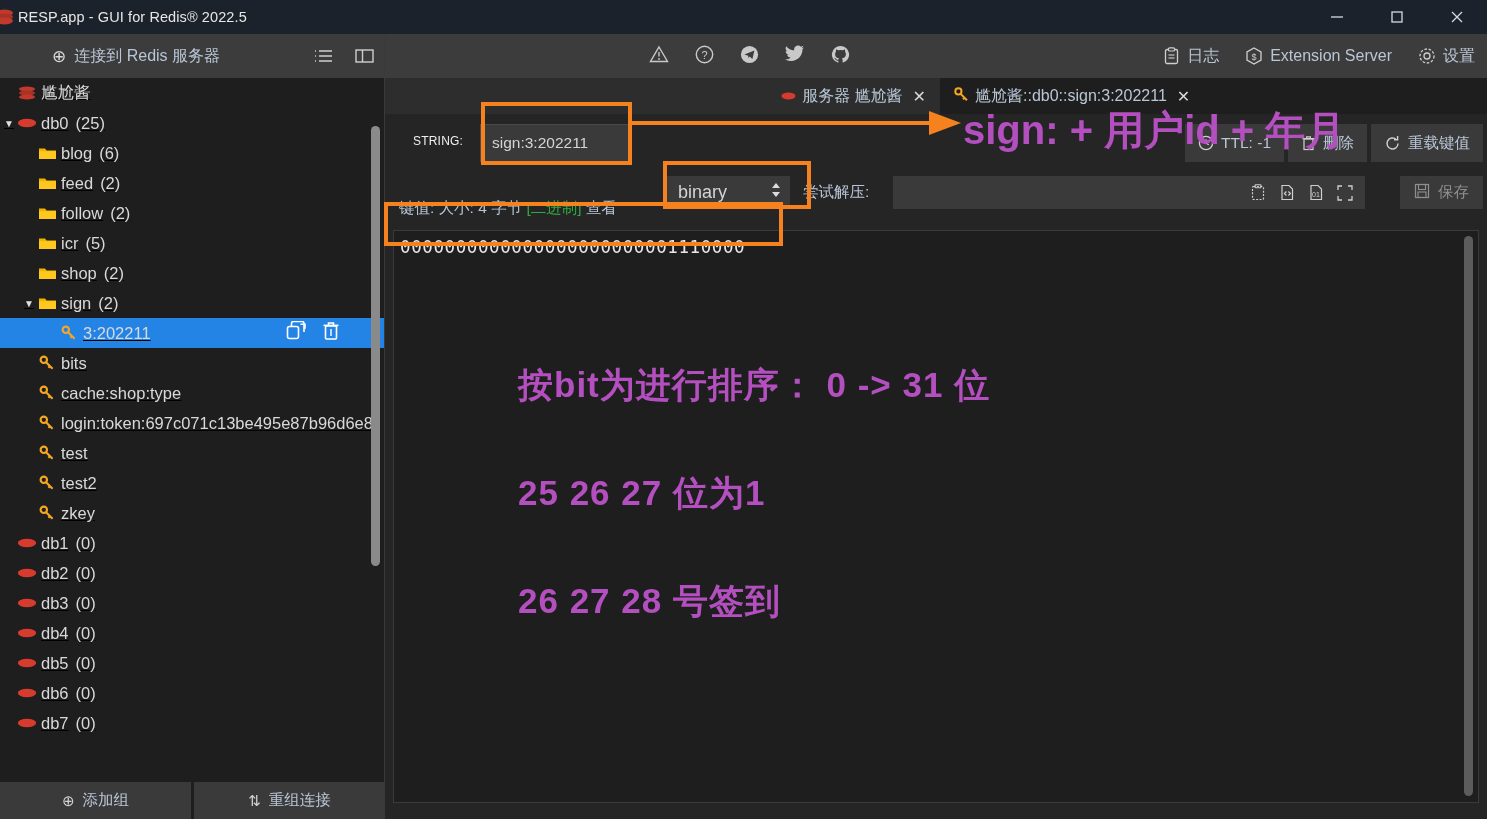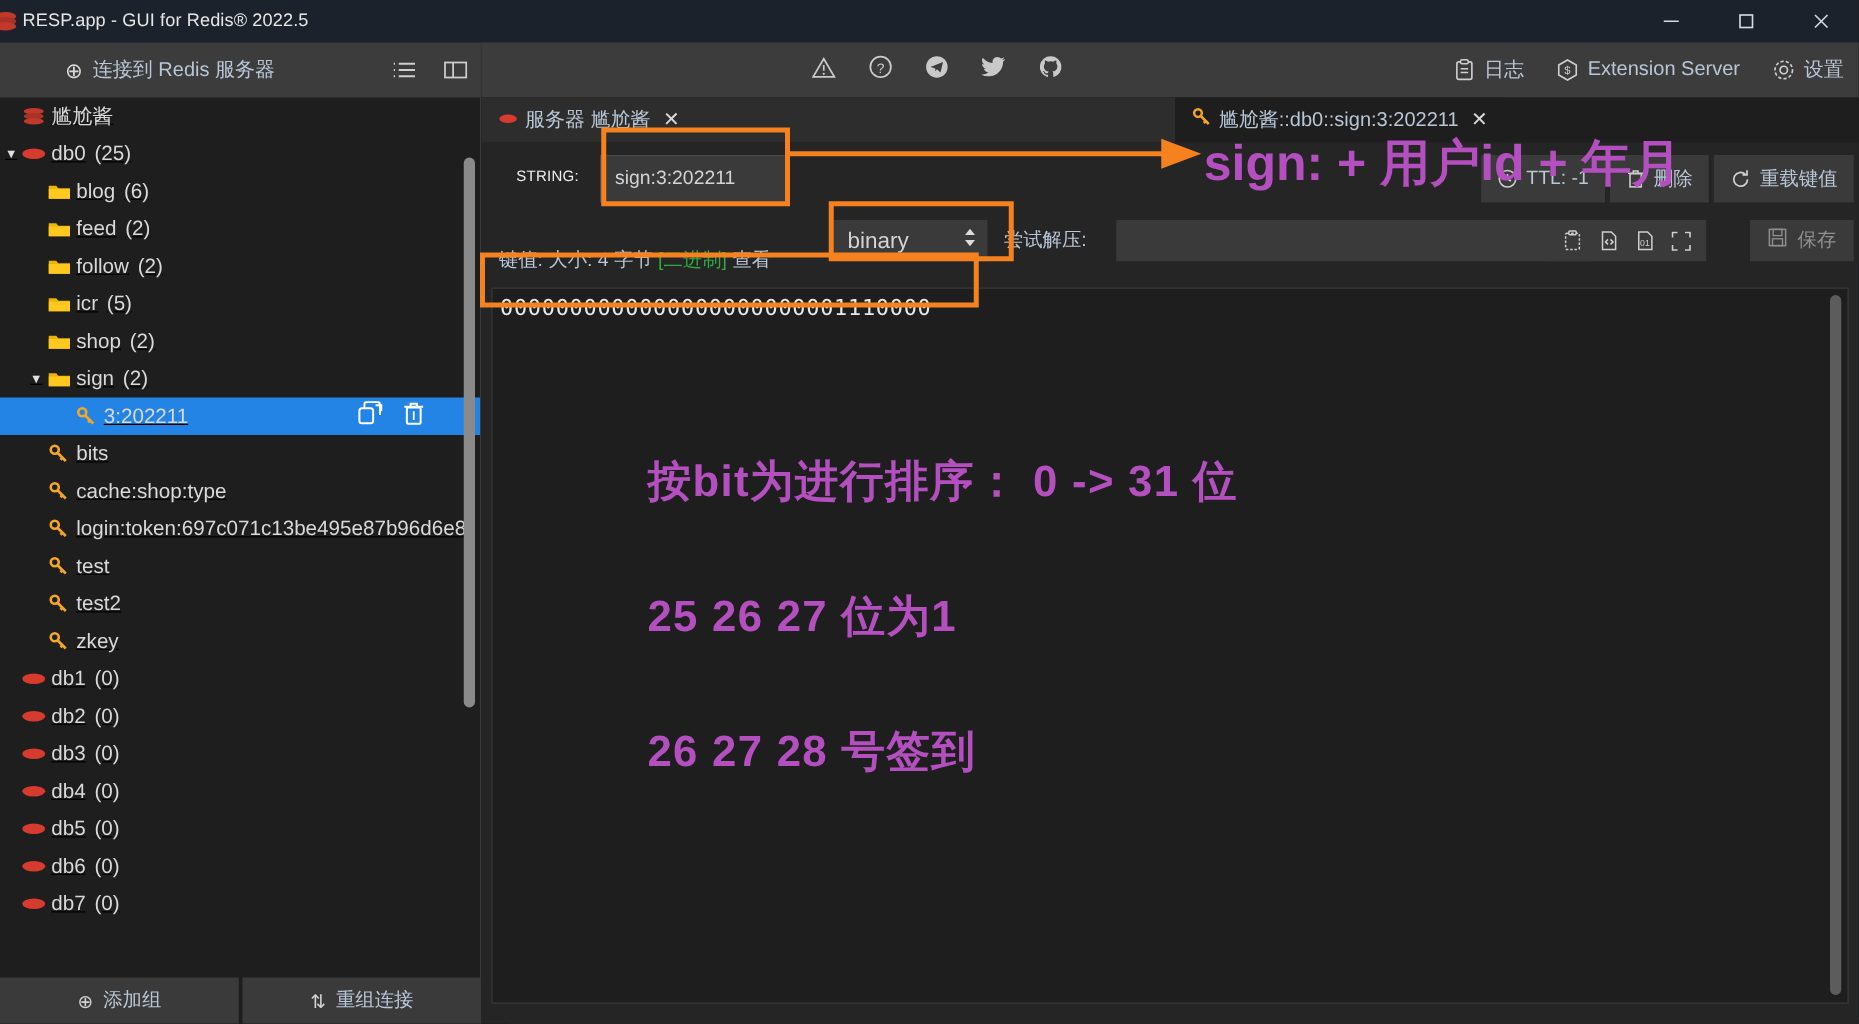--- a/index.html
+++ b/index.html
@@ -545,21 +545,21 @@
                 <circle cx="9" cy="9" r="3" fill="none" stroke="#cfcfcf" stroke-width="1.3"></circle>
                 <circle cx="9" cy="9" r="7" fill="none" stroke="#cfcfcf" stroke-width="1.3" stroke-dasharray="2.6 1.7"></circle>
               </svg>
           </span>
           <span>设置</span>
         </div>
       </div>
     </div>
 
     <div class="tabbar">
-      <div class="tab inactive" style="left:0; width:555px; justify-content:flex-start;">
+      <div class="tab inactive" style="left:0; width:555px; justify-content:flex-end;">
         <span>
           <svg width="15" height="10" viewBox="0 0 15 10">
               <ellipse cx="7.5" cy="5" rx="7" ry="3.4" fill="#d63b2e"></ellipse>
             </svg>
         </span>
         <span>服务器 尴尬酱</span>
         <span class="x">✕</span>
       </div>
       <div class="tab active" style="left:555px;">
         <span>

